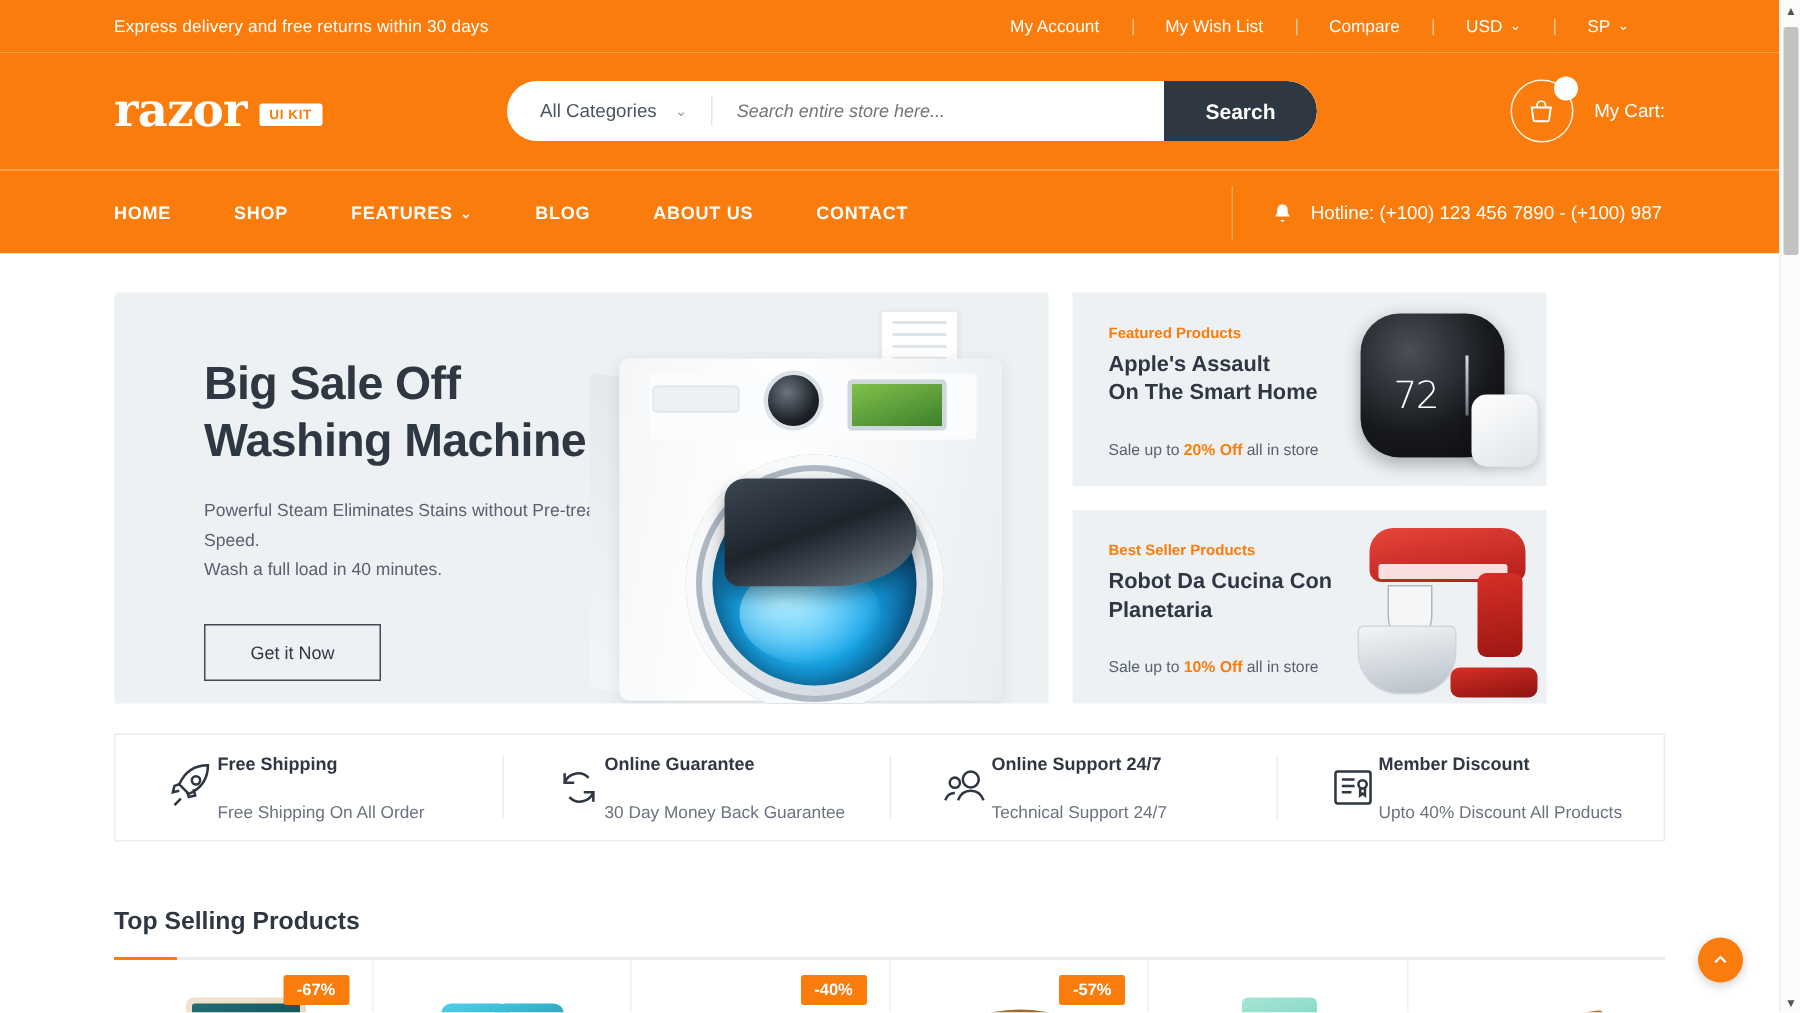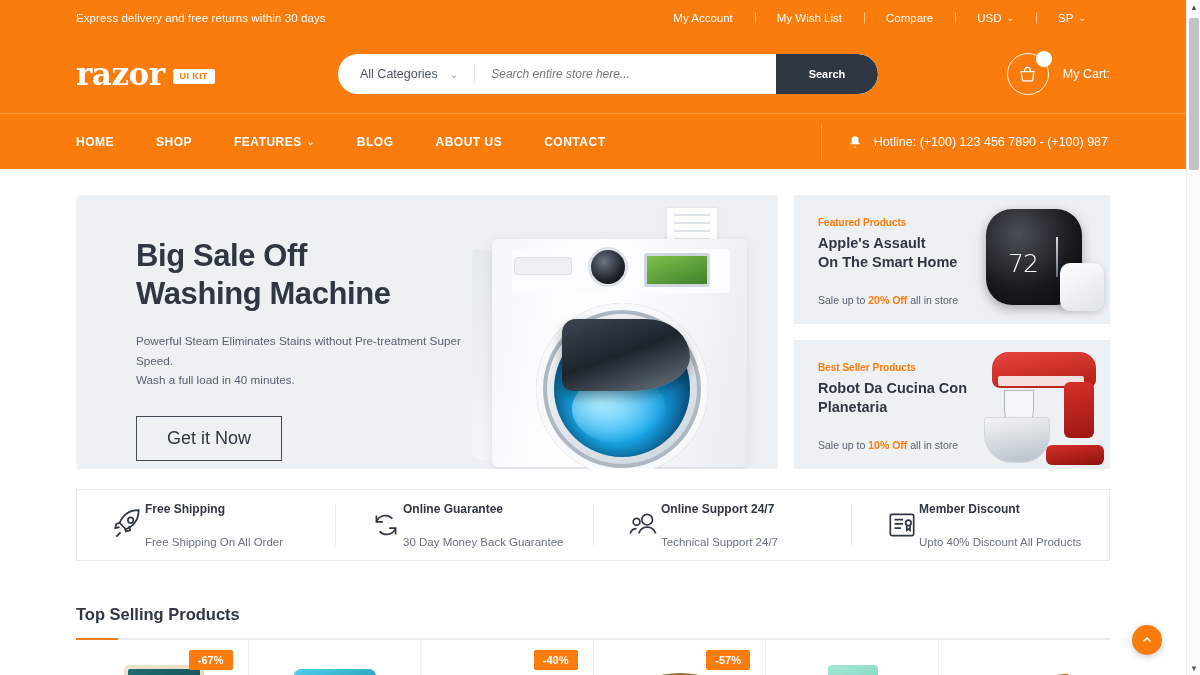--- a/index.html
+++ b/index.html
@@ -54,21 +54,21 @@
   }
   .cat-select .caret { font-size: 10px; color:#9aa0a6; margin-left:0; }
   .search-divider { width:1px; height:20px; background:#e2e5ea; }
   .search-input {
     flex: 1; border: none; outline: none; height: 100%;
     font-size: 12px; color:#b7bcc4; font-style: italic; padding: 0 16px;
     font-family: "Liberation Sans", sans-serif; background: transparent;
   }
   .search-btn {
     background:#2f3743; color:#fff; border:none; height:100%; width: 102px;
-    font-size: 11px; font-weight: 700; cursor:pointer; border-radius: 0 30px 30px 0;
+    font-size: 14px; font-weight: 700; cursor:pointer; border-radius: 0 30px 30px 0;
     font-family: "Liberation Sans", sans-serif;
     margin-left: 44px;
   }
   .cart-zone { margin-left: auto; display:flex; align-items:center; gap: 14px; padding-right: 16px; }
   .cart-circle {
     width: 42px; height: 42px; border-radius: 50%; border: 1.5px solid rgba(255,255,255,.9);
     display:flex; align-items:center; justify-content:center; position: relative;
   }
   .cart-dot {
     position:absolute; top:-3px; right:-4px; width: 16px; height:16px;
@@ -89,33 +89,33 @@
     margin-left:auto; display:flex; align-items:center; gap: 12px;
     padding: 0 78px 0 26px; height: 36px; border-left: 1px solid rgba(255,255,255,.28);
     color:#fff; font-size: 12.5px; white-space: nowrap;
   }
 
   
   .main { padding: 0 76px; background:#fff; }
   .hero-row { display:flex; gap: 16px; padding-top: 26px; }
 
   .hero {
-    width: 702px; height: 274px; background:#eef1f4; position: relative; overflow:hidden;
+    width: 623px; height: 274px; background:#eef1f4; position: relative; overflow:hidden;
     background-image:
       linear-gradient(115deg, rgba(255,255,255,.55) 0 2px, transparent 2px 60px),
       linear-gradient(65deg, rgba(255,255,255,.35) 0 2px, transparent 2px 80px);
   }
   .hero-copy { position:absolute; left: 60px; top: 42px; width: 360px; }
   .hero-title {
     font-size: 31px; font-weight: 700; line-height: 1.22; color:#2f3743; letter-spacing:-.4px;
   }
   .hero-sub { margin-top: 18px; font-size: 11.7px; line-height: 1.7; color:#596070; }
   .hero-btn {
     margin-top: 26px; display:inline-block; border:1px solid #424a57; background:transparent;
-    padding: 11px 30px; font-size: 18px; color:#2f3743; cursor:pointer;
+    padding: 11px 30px; font-size: 12px; color:#2f3743; cursor:pointer;
     font-family:"Liberation Sans", sans-serif;
   }
   
   .wm { position:absolute; right: 12px; bottom: 0; width: 300px; height: 262px; }
   .wm-body { position:absolute; left: 26px; top: 32px; width: 255px; height: 228px;
     background: linear-gradient(100deg,#f4f6f8 0%, #ffffff 38%, #e9edf1 100%);
     border-radius: 6px; box-shadow: 0 2px 10px rgba(60,70,90,.13); }
   .wm-side { position:absolute; left: 6px; top: 44px; width: 34px; height: 210px;
     background: linear-gradient(180deg,#e4e9ee,#f3f6f8); border-radius: 5px 0 0 5px;
     transform: skewY(10deg); }

